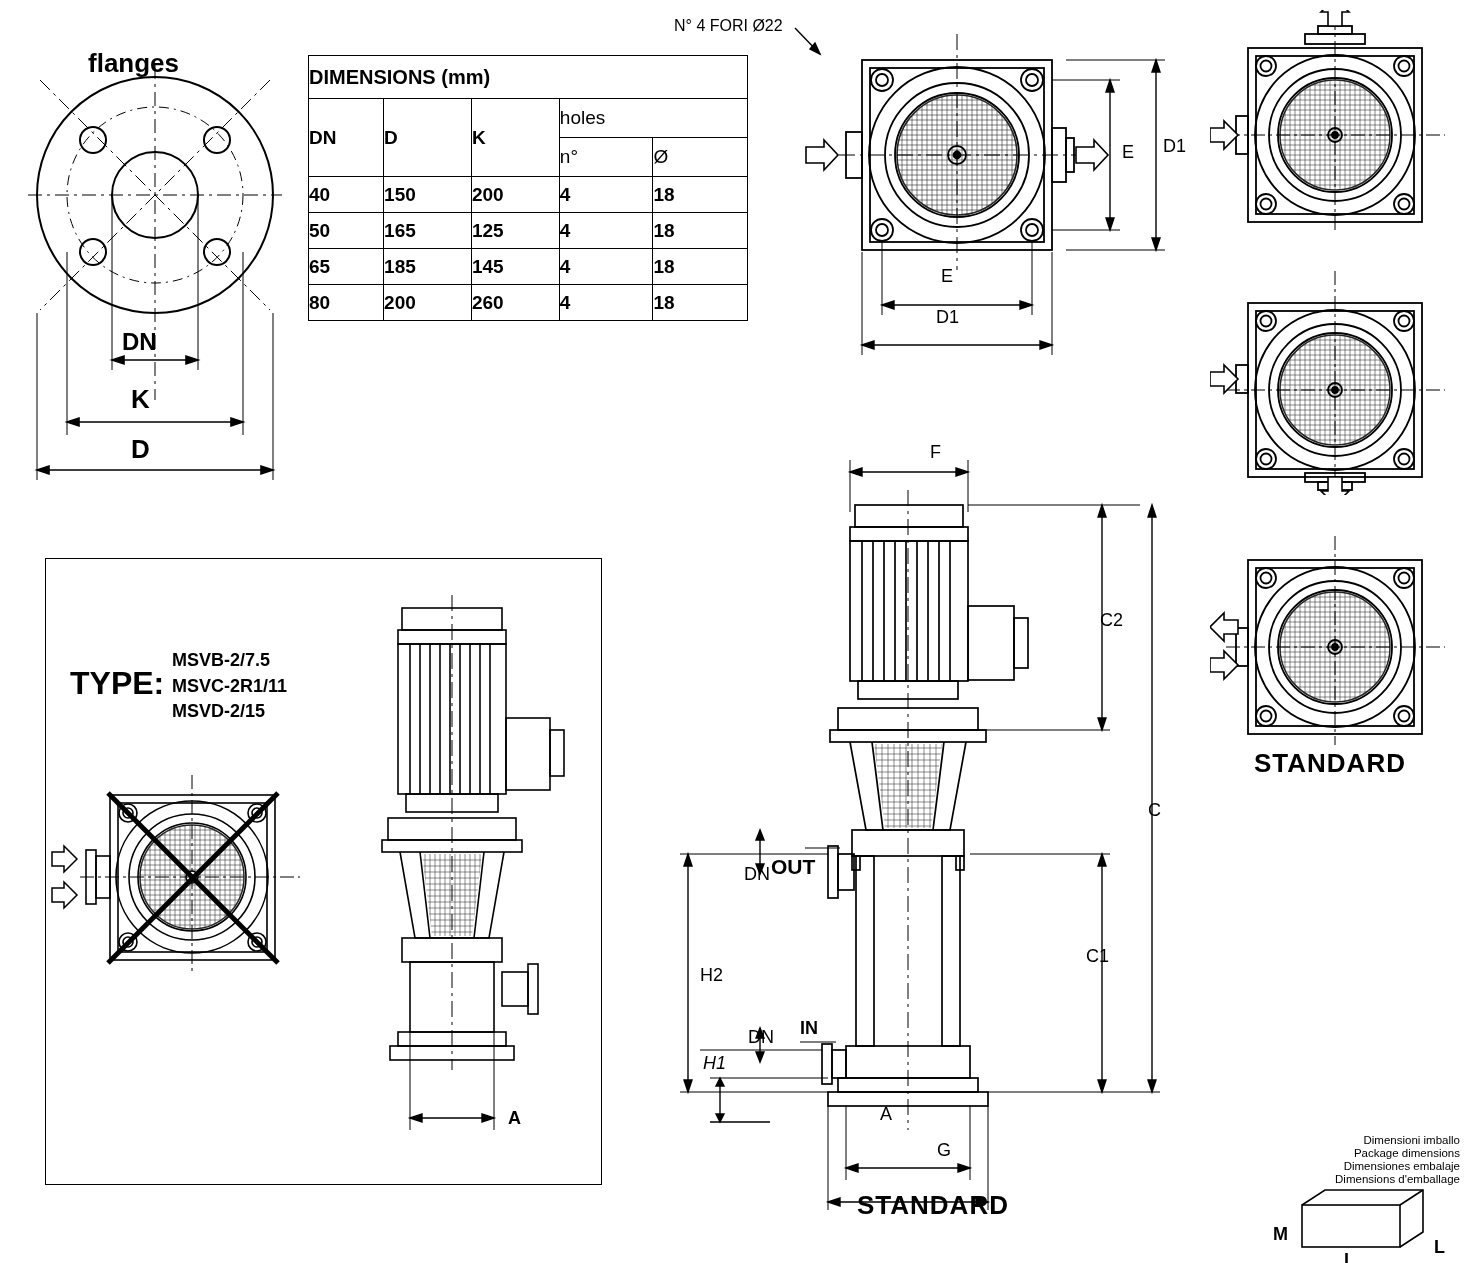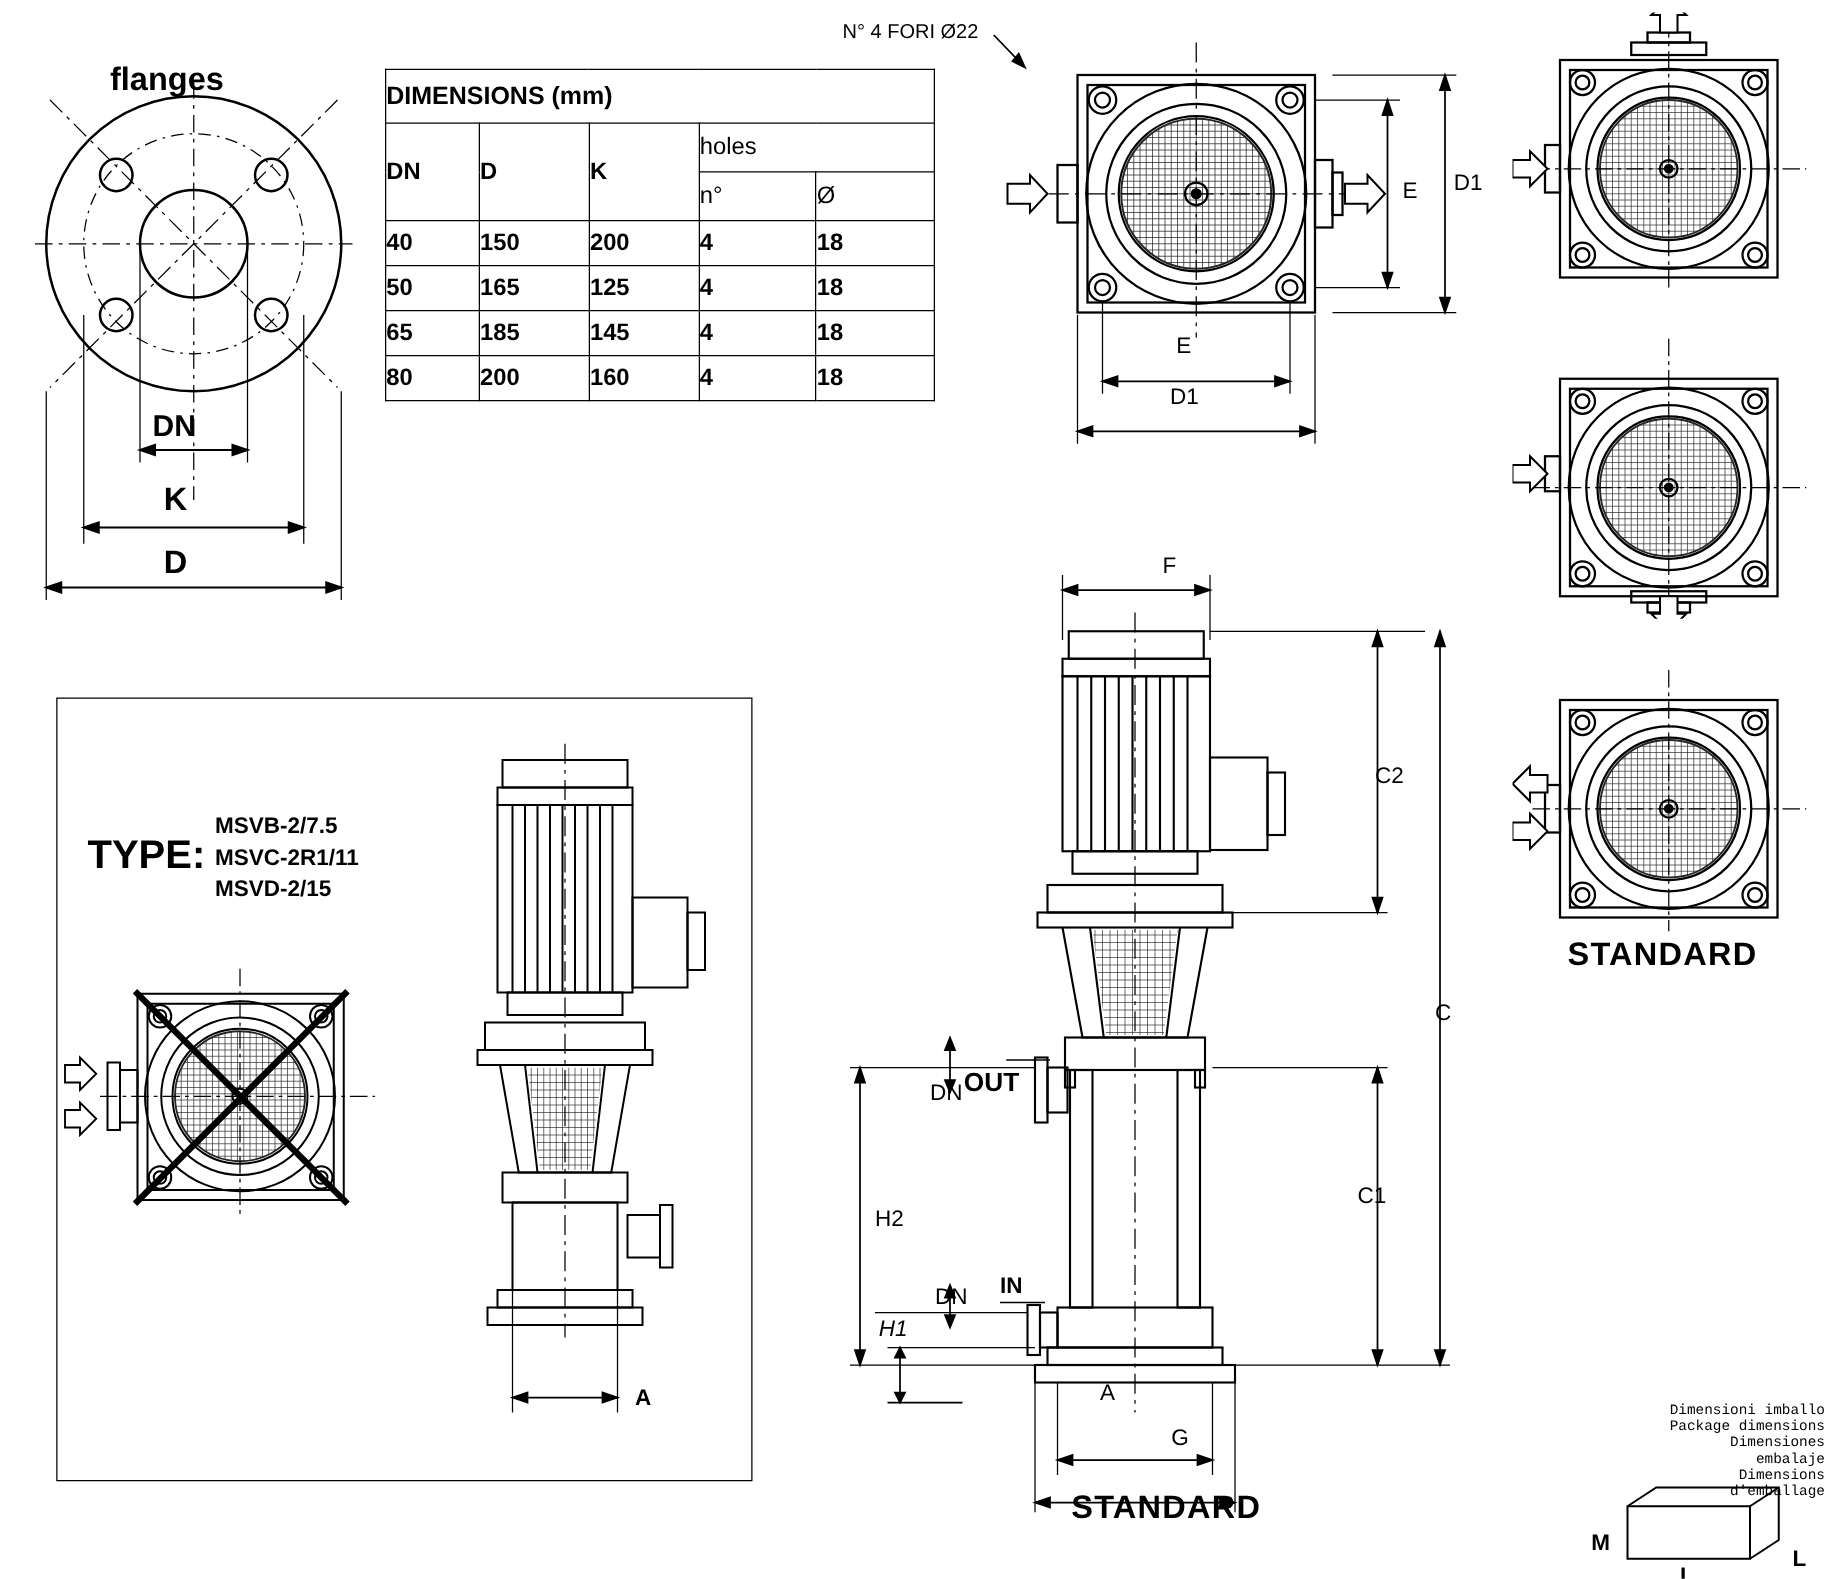--- a/index.html
+++ b/index.html
@@ -15,21 +15,21 @@
   
   #dim-table{position:absolute;left:308px;top:55px;width:440px;border-collapse:collapse;}
   #dim-table td,#dim-table th{
     border:1.6px solid #000;font-size:19px;font-weight:bold;
     font-family:"Liberation Sans",sans-serif;padding:2px 0;
   }
   #dim-table .title{font-size:20px;height:38px;}
   #dim-table .hd{height:34px;}
   #dim-table .num{font-size:19px;height:31px;font-weight:bold;}
   .framebox{position:absolute;border:1.8px solid #000;}
-  .pkg-txt{font-size:11.5px;line-height:13px;font-family:Liberation Mono, monospace;}
+  .pkg-txt{font-size:11.5px;line-height:13px;font-family:Liberation Sans, sans-serif;margin-top:12px;}
 </style>
 </head>
 <body>
 
 <div class="abs" style="left:20px;top:40px;width:270px;height:450px;">
   <svg width="270" height="450" viewBox="0 0 270 450">
     <g fill="none" stroke="#000" stroke-width="2">
       <circle cx="135" cy="155" r="118"></circle>
       <circle cx="135" cy="155" r="43"></circle>
       <circle cx="135" cy="155" r="88" stroke-dasharray="10 5 2 5" stroke-width="1"></circle>
@@ -107,21 +107,21 @@
   <tr>
     <td class="num">65</td>
     <td class="num">185</td>
     <td class="num">145</td>
     <td class="num">4</td>
     <td class="num">18</td>
   </tr>
   <tr>
     <td class="num">80</td>
     <td class="num">200</td>
-    <td class="num">160</td>
+    <td class="num">260</td>
     <td class="num">4</td>
     <td class="num">18</td>
   </tr>
 </tbody>
   </table>
 
 <div class="abs" style="left:790px;top:20px;width:400px;height:350px;">
   <svg width="400" height="350" viewBox="0 0 400 350">
     <g fill="none" stroke="#000" stroke-width="1.8">
 

